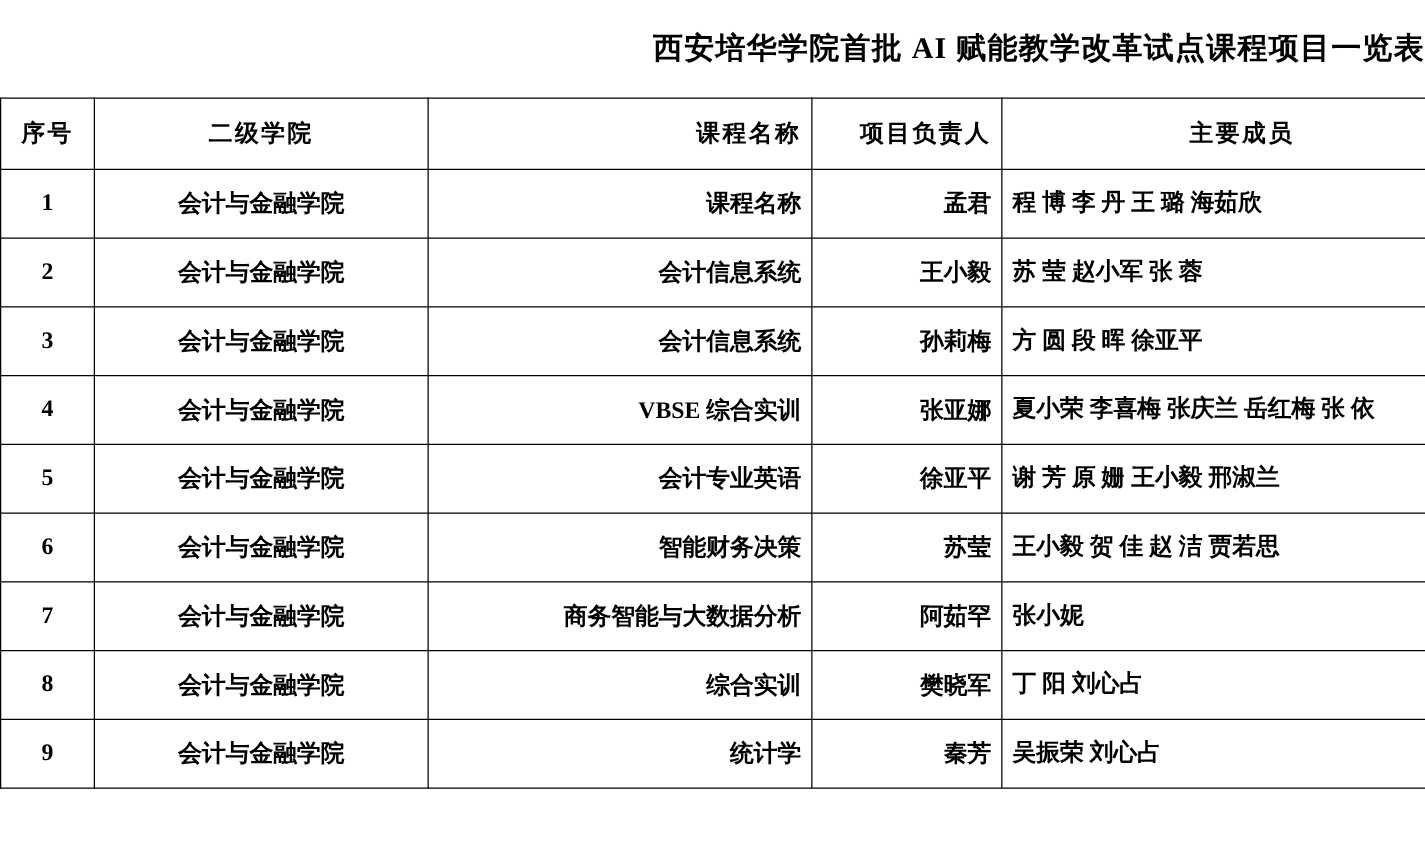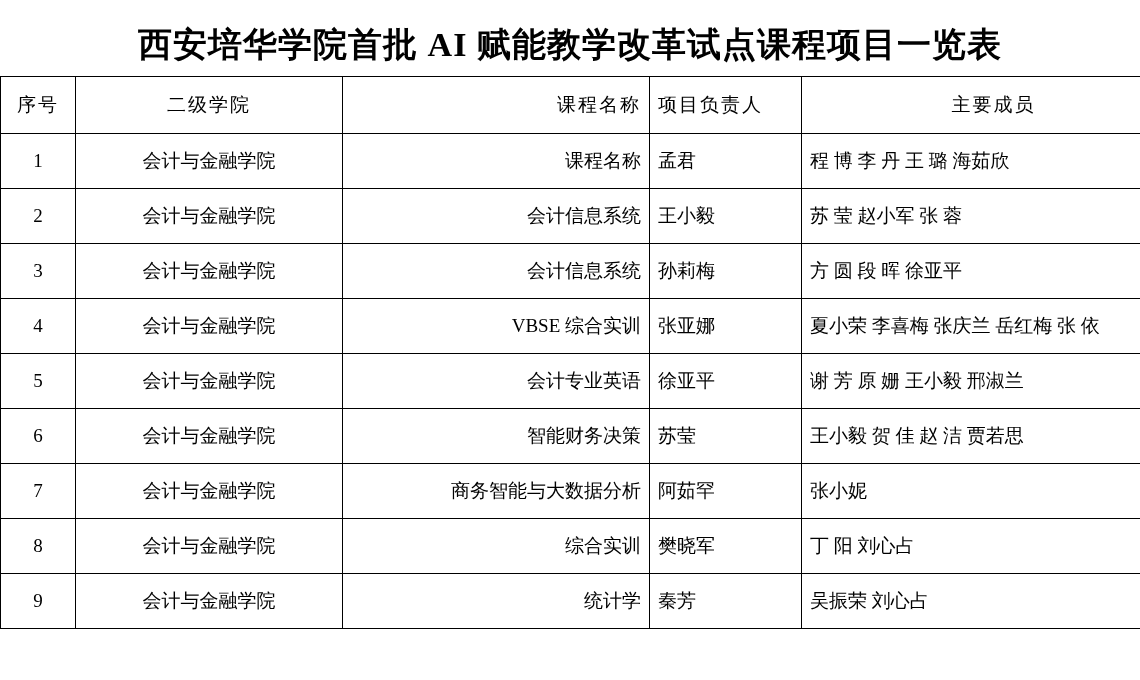--- a/index.html
+++ b/index.html
@@ -15,46 +15,46 @@
     color: #000000;
   }
   .page {
     width: 1140px;
     height: 680px;
     box-sizing: border-box;
     padding: 0;
     position: relative;
   }
   .doc-title {
-    text-align: center;
-    font-size: 34px;
+    text-align: right;
+    font-size: 24px;
     font-weight: bold;
     letter-spacing: 1px;
-    margin: 22px 0 8px 0;
+    margin: 22px 0 24px 0;
     font-family: "Liberation Serif", "DejaVu Serif", serif;
   }
   table.project-table {
     border-collapse: collapse;
     margin: 0 auto;
     width: 1100px;
     table-layout: fixed;
   }
   table.project-table td,
   table.project-table th {
     border: 1px solid #000000;
     font-size: 19px;
-    font-weight: normal;
+    font-weight: bold;
     padding: 6px 8px;
     vertical-align: middle;
     font-family: "Liberation Serif", "DejaVu Serif", serif;
   }
   .col-no     { width: 58px;  text-align: center; }
   .col-college{ width: 250px; text-align: center; }
   .col-course { width: 290px; text-align: right; }
-  .col-leader { width: 135px; text-align: left; }
+  .col-leader { width: 135px; text-align: right; }
   .col-members{ width: 367px; text-align: left; padding-left: 14px; }
 
   thead td {
     height: 44px;
     letter-spacing: 2px;
   }
   tbody td {
     height: 42px;
   }
   .members-cell {

